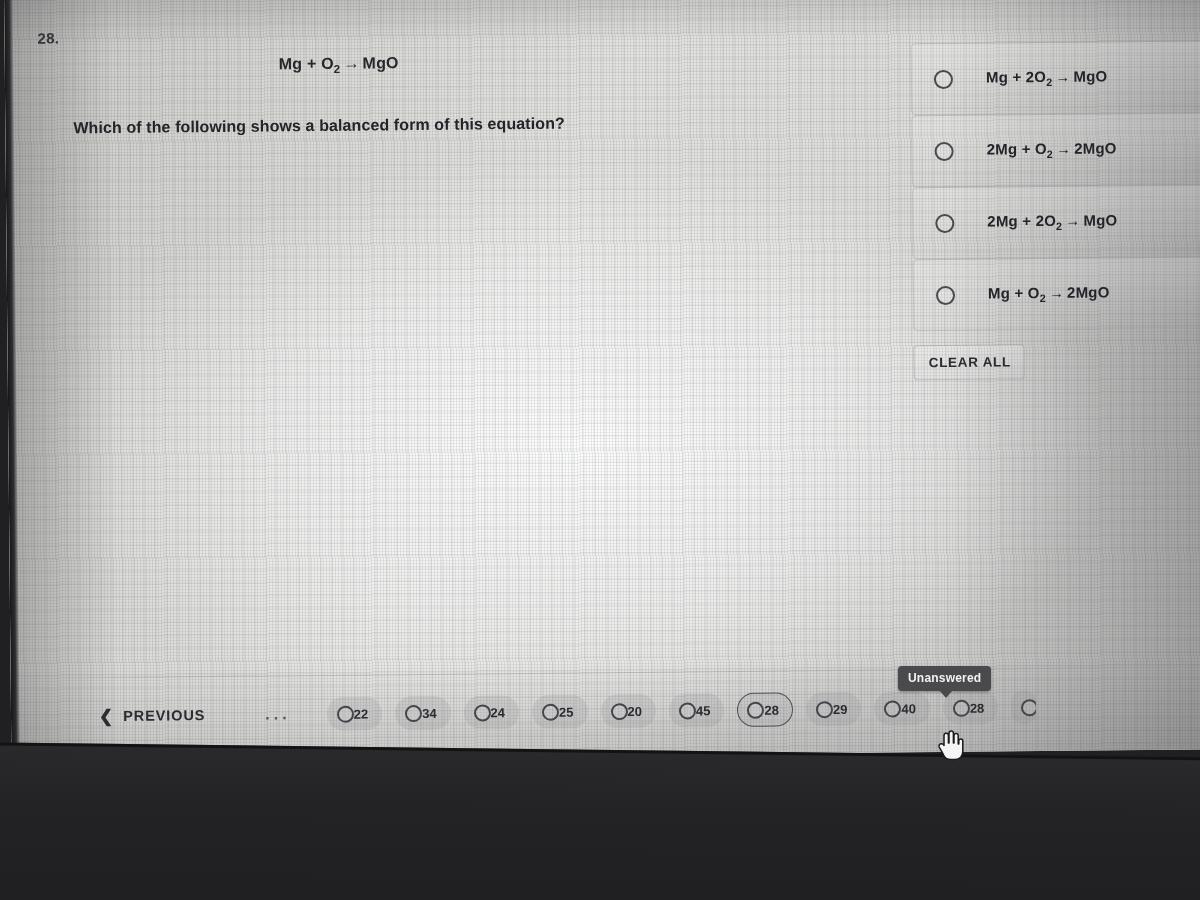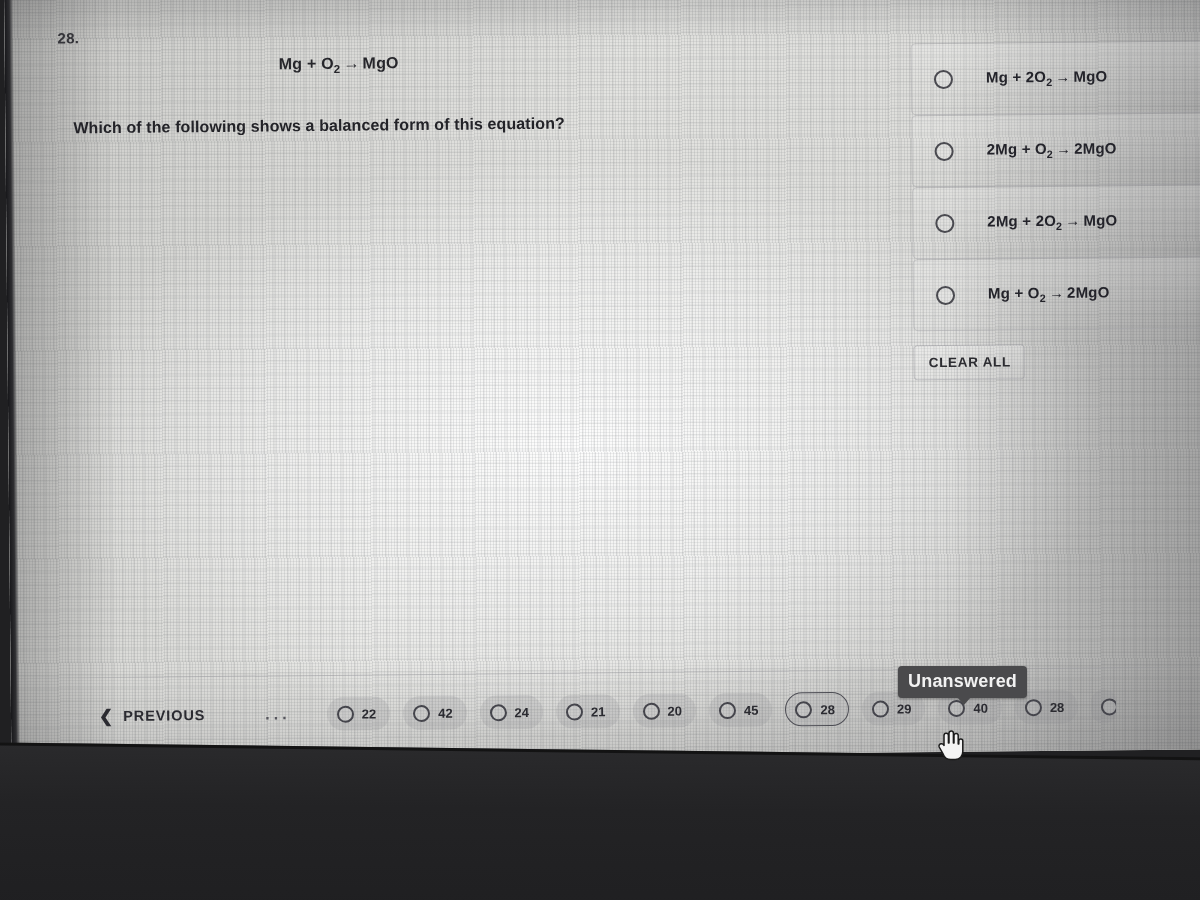--- a/index.html
+++ b/index.html
@@ -63,21 +63,21 @@
     position:absolute; left:0; top:0; width:9px; height:100%;
     background:linear-gradient(90deg,#17171a 0%, #2e2e31 55%, rgba(120,120,122,0) 100%);
     z-index:5; pointer-events:none;
   }
 
   
   #content{ position:absolute; inset:0; z-index:3; }
 
   .q-number{
     position:absolute; left:33px; top:44px;
-    font-size:15px; font-weight:600; color:#35353a; letter-spacing:.3px;margin-left:20px;
+    font-size:15px; font-weight:600; color:#35353a; letter-spacing:.3px;
   }
   .q-equation{
     position:absolute; left:274px; top:72px;
     font-size:16px; font-weight:bold; color:#26262b; letter-spacing:.2px;
   }
   .q-prompt{
     position:absolute; left:68px; top:134px;
     font-size:16px; font-weight:bold; color:#232328; letter-spacing:.1px;
   }
   sub{ font-size:.72em; }
@@ -131,42 +131,42 @@
   .chev{ font-size:17px; font-weight:700; line-height:1; color:#2b2b31; }
   .dots{
     margin-left:60px; letter-spacing:4px; font-size:16px;
     color:#55555c; font-weight:700; line-height:1;
   }
   .pills{
     display:flex; align-items:center; gap:13px; margin-left:36px;
   }
   .pill{
     position:relative; display:flex; align-items:center;
-    height:34px; padding:0 13px 0 9px; gap:8px;
+    height:34px; padding:0 13px 0 9px; 
     border-radius:17px;
     background:rgba(140,140,146,.20);
     border:1px solid transparent;
   }
   .pill.active{
     background:rgba(140,140,146,.13);
     border:1.5px solid #4e4e55;
   }
   .pill .p-radio{
     width:17px; height:17px; border-radius:50%;
     border:2px solid #45454c; background:rgba(255,255,255,.10);
     flex:0 0 auto;
   }
   .pill .p-num{ font-size:13px; font-weight:600; color:#2b2b31; }
   .pill.cut{ width:26px; overflow:hidden; padding-right:0; }
 
   
   .tooltip{
     position:absolute; left:898px; top:666px; z-index:8;
     background:#4a4a4c; color:#f2f2f2;
-    font-size:18px; font-weight:600; letter-spacing:.2px;
+    font-size:12px; font-weight:600; letter-spacing:.2px;
     padding:5px 10px 6px; border-radius:4px;
     box-shadow:0 1px 3px rgba(0,0,0,.35);
   }
   .tooltip:after{
     content:""; position:absolute; left:50%; bottom:-7px; margin-left:-6px;
     border-left:7px solid transparent; border-right:7px solid transparent;
     border-top:8px solid #4a4a4c;
   }
 
   
@@ -230,29 +230,29 @@
             <span>PREVIOUS</span>
           </div>
           <div class="dots">...</div>
           <div class="pills" id="pills">
               <div class="pill">
                 <span class="p-radio"></span>
                 <span class="p-num">22</span>
               </div>
               <div class="pill">
                 <span class="p-radio"></span>
-                <span class="p-num">42</span>
+                <span class="p-num">34</span>
               </div>
               <div class="pill">
                 <span class="p-radio"></span>
                 <span class="p-num">24</span>
               </div>
               <div class="pill">
                 <span class="p-radio"></span>
-                <span class="p-num">21</span>
+                <span class="p-num">25</span>
               </div>
               <div class="pill">
                 <span class="p-radio"></span>
                 <span class="p-num">20</span>
               </div>
               <div class="pill">
                 <span class="p-radio"></span>
                 <span class="p-num">45</span>
               </div>
               <div class="pill active">

